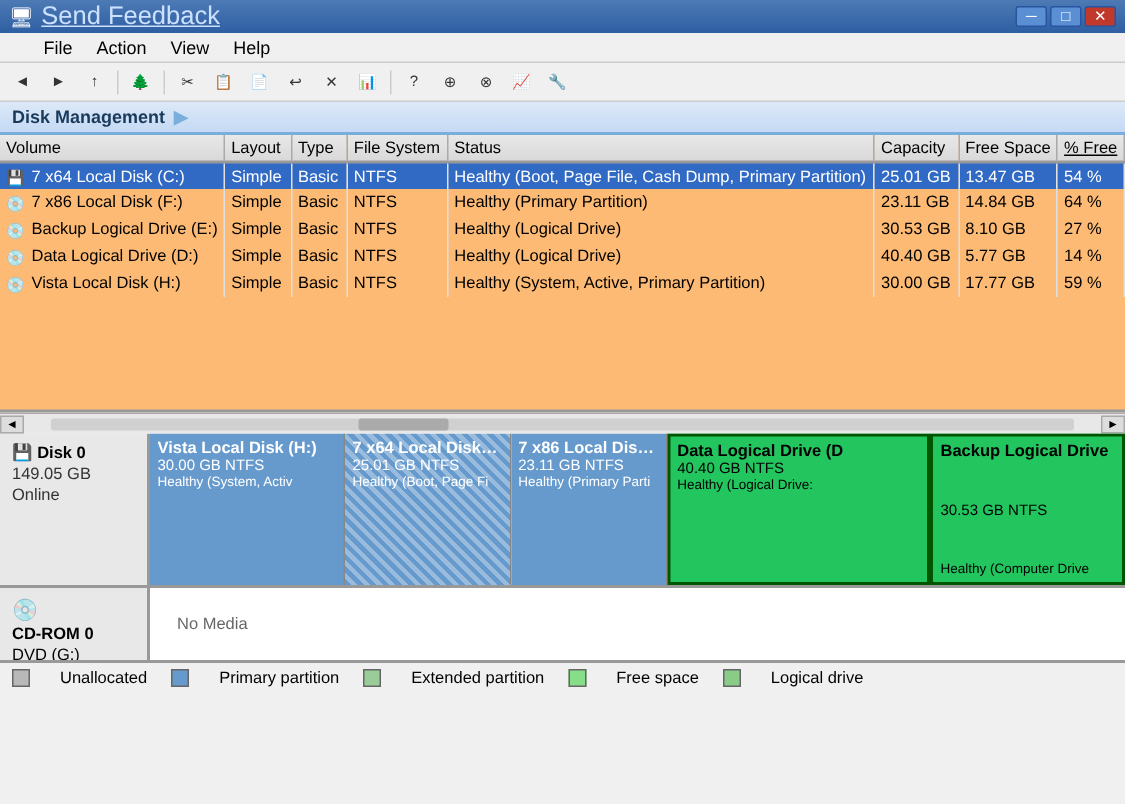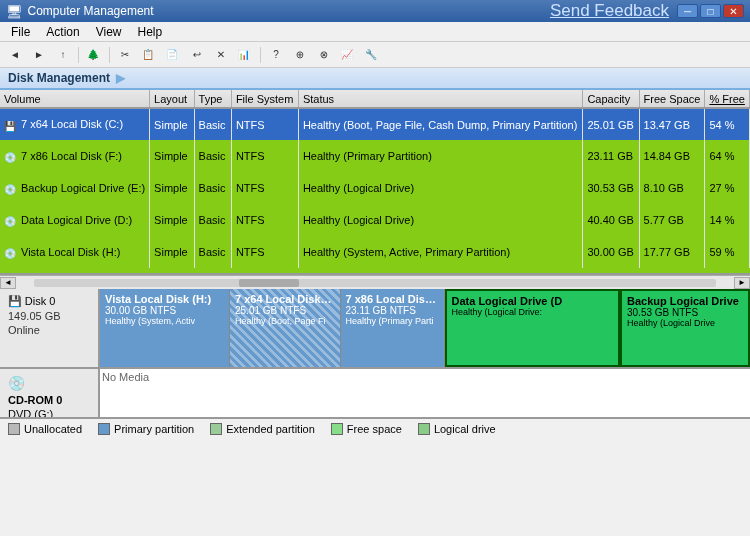--- a/index.html
+++ b/index.html
@@ -23,21 +23,21 @@
     }
     .title-bar-btn.close { background: #c0392b; }
     .send-feedback { color: #cce0ff; font-size: 17px; margin-right: 8px; text-decoration: underline; cursor: pointer; }
 
     
     .menu-bar {
       background: #f0f0f0;
       height: 20px;
       display: flex;
       align-items: center;
-      padding: 0 3px;
+      padding: 0 21px;
       border-bottom: 1px solid #ccc;
     }
     .menu-item {
       padding: 1px 8px;
       cursor: pointer;
       font-size: 12px;
       color: #000;
     }
 
     
@@ -70,42 +70,42 @@
       font-weight: bold;
       color: #1a3a5c;
     }
 
     
     .table-area {
       flex: 0 0 185px;
       overflow-x: auto;
       overflow-y: auto;
       border-bottom: 2px solid #999;
-      background: #84cc16;
+      background: #fdba74;
     }
     table {
       width: 100%;
       border-collapse: collapse;
       font-size: 11px;
       min-width: 700px;
     }
     thead tr {
       background: linear-gradient(to bottom, #e8e8e8, #d8d8d8);
       height: 18px;
     }
     thead th {
       border-right: 1px solid #aaa;
       border-bottom: 2px solid #999;
       padding: 1px 4px;
       text-align: left;
       font-weight: normal;
       white-space: nowrap;
       cursor: pointer;
     }
-    tbody tr { height: 32px; margin-top: 21px; }
+    tbody tr { height: 18px; margin-top: 21px; }
     tbody tr.selected { background: #316ac5; color: white; }
     tbody td {
       border-right: 1px solid #e0e0e0;
       padding: 1px 4px;
       white-space: nowrap;
     }
     .hscroll {
       height: 14px;
       background: #e8e8e8;
       border-top: 1px solid #aaa;
@@ -131,21 +131,21 @@
       border-bottom: 2px solid #999;
     }
     .disk-label {
       width: 100px;
       min-width: 100px;
       background: #e8e8e8;
       border-right: 2px solid #999;
       padding: 6px 8px;
       font-size: 11px;
     }
-    .disk-label .disk-name { font-weight: normal; }
+    .disk-label .disk-name { font-weight: bold; }
     .disk-label .disk-info { color: #333; margin-top: 2px; }
     .disk-partitions {
       flex: 1;
       display: flex;
       overflow: hidden;
     }
     .partition {
       display: flex;
       flex-direction: column;
       justify-content: flex-start;
@@ -181,42 +181,42 @@
     .cdrom-label {
       width: 100px;
       min-width: 100px;
       background: #e8e8e8;
       border-right: 2px solid #999;
       padding: 6px 8px;
       font-size: 11px;
     }
     .cdrom-content {
       flex: 1;
-      padding: 2px;
+      padding: 18px;
       font-size: 11px;
       background: white;
     }
     .no-media { color: #666; }
 
     
     .legend {
       height: 22px;
       background: #f0f0f0;
       border-top: 2px solid #999;
       display: flex;
       align-items: center;
       padding: 0 8px;
       gap: 16px;
       font-size: 11px;
       position: absolute;
       bottom: 0;
       left: 0;
       right: 0;
     }
-    .legend-item { display: flex; align-items: center; gap: 4px; }
+    .legend-item { display: flex; align-items: center; gap: 20px; }
     .legend-box { width: 12px; height: 12px; border: 1px solid #666; }
     .legend-unallocated { background: #b8b8b8; }
     .legend-primary { background: #6699cc; }
     .legend-extended { background: #99cc99; }
     .legend-free { background: #88dd88; }
     .legend-logical { background: #88cc88; }
 
     .content-wrapper {
       position: relative;
       flex: 1;
@@ -228,21 +228,20 @@
       overflow: hidden;
       display: flex;
       flex-direction: column;
     }
   </style>
 </head>
 <body>
 
 <div class="title-bar">
   <span style="margin-right:5px; font-size:13px;">🖥</span>
-  <span style="flex:1; font-size:12px;">Computer Management</span>
   <span class="send-feedback">Send Feedback</span>
   <div class="title-bar-actions">
     <div class="title-bar-btn">─</div>
     <div class="title-bar-btn">□</div>
     <div class="title-bar-btn close">✕</div>
   </div>
 </div>
 
 <div class="menu-bar">
   <div class="menu-item">File</div>
@@ -376,26 +375,27 @@
               <div class="partition-size">25.01 GB NTFS</div>
               <div class="partition-status">Healthy (Boot, Page Fi</div>
             </div>
             <div class="partition primary" style="width: 16%;">
               <div class="partition-name">7 x86 Local Disk  (F:)</div>
               <div class="partition-size">23.11 GB NTFS</div>
               <div class="partition-status">Healthy (Primary Parti</div>
             </div>
             <div class="partition logical" style="width: 27%;">
               <div class="partition-name">Data Logical Drive  (D</div>
+              <div class="partition-size">40.40 GB NTFS</div>
               <div class="partition-status">Healthy (Logical Drive:</div>
             </div>
-            <div class="partition logical" style="width: 20%;">
+            <div class="partition logical" style="width: 20%; gap: 28px;">
               <div class="partition-name">Backup Logical Drive</div>
               <div class="partition-size">30.53 GB NTFS</div>
-              <div class="partition-status">Healthy (Logical Drive</div>
+              <div class="partition-status">Healthy (Computer Drive</div>
             </div>
           </div>
       </div>
 
       <div class="cdrom-row">
         <div class="cdrom-label">
           <div style="margin-bottom:3px;">
             <span style="font-size:14px;">💿</span>
           </div>
           <div style="font-weight:bold; font-size:11px;">CD-ROM 0</div>

